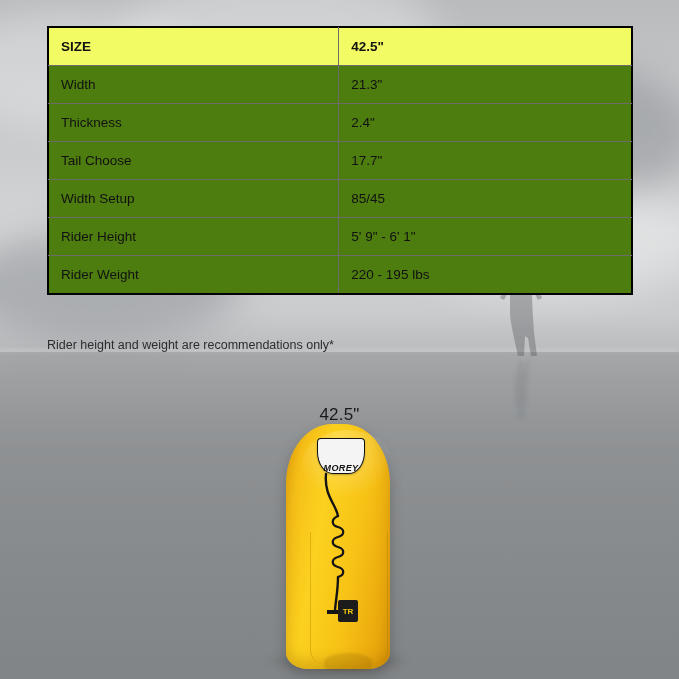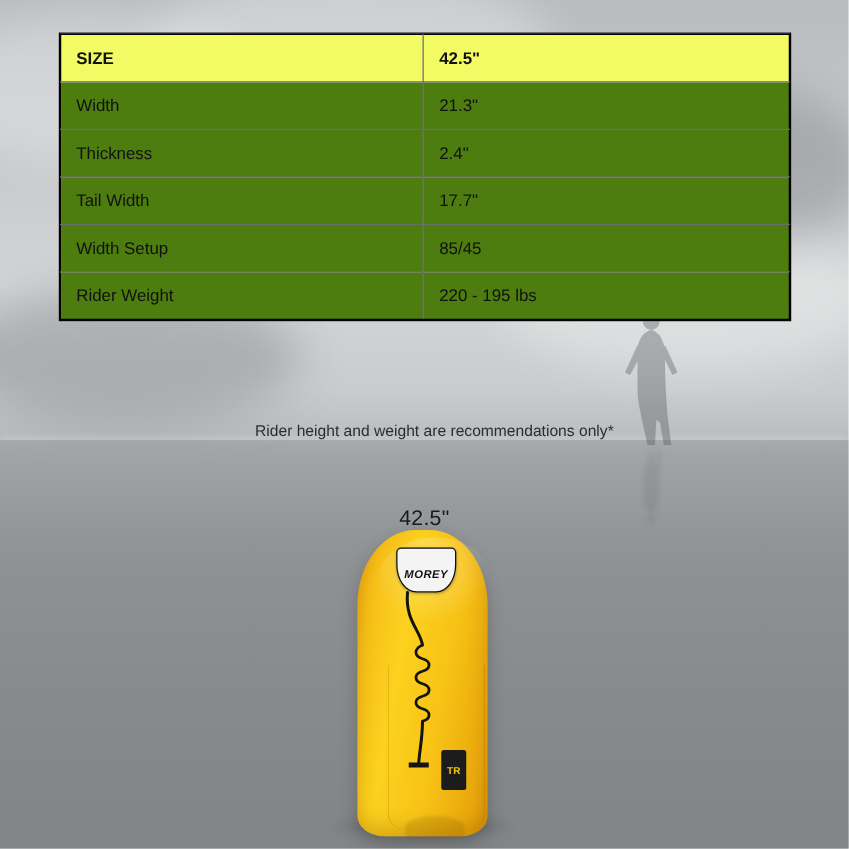--- a/index.html
+++ b/index.html
@@ -115,21 +115,21 @@
     border-bottom: 1px solid #000;
     margin-left: 20px;
   }
 
   
   .notes {
     position: absolute;
     left: 47px;
     top: 336px;
     width: 601px;
-    text-align: center;
+    text-align: left;
     font-size: 12.5px;
     color: #2d2d2d;
     line-height: 1.55;
   }
   .notes .line2 {
     display: block;
   }
 
   
   .size-caption {
@@ -193,44 +193,44 @@
     position: absolute;
     left: 41px;
     top: 14px;
     width: 46px;
     height: 34px;
     background: #f4f4f4;
     border: 1.6px solid #111;
     border-radius: 4px 4px 16px 16px / 4px 4px 22px 22px;
     box-shadow: 0 1px 2px rgba(0,0,0,0.25);
     display: flex;
-    align-items: center;
+    align-items: flex-end;
     justify-content: center;
   }
   .logo-plate span {
     font-size: 9px;
     font-weight: bold;
     letter-spacing: 0.4px;
     color: #111;
     margin-top: 5px;
     font-style: italic;
   }
   .leash {
     position: absolute;
     left: 38px;
     top: 46px;
     width: 46px;
     height: 160px;
   }
   .plug-label {
     position: absolute;
-    left: 77px;
+    left: 62px;
     top: 176px;
     width: 20px;
-    height: 32px;
+    height: 22px;
     background: #1c1c1c;
     border-radius: 2px;
     color: #f2c811;
     font-size: 8px;
     font-weight: bold;
     display: flex;
     align-items: center;
     justify-content: center;
   }
   .board-shadow {
@@ -276,26 +276,30 @@
         </tr>
         <tr>
           <td class="col-label">Width</td>
           <td class="col-value">21.3"</td>
         </tr>
         <tr>
           <td class="col-label">Thickness</td>
           <td class="col-value">2.4"</td>
         </tr>
         <tr>
-          <td class="col-label">Tail Width</td>
+          <td class="col-label">Tail Choose</td>
           <td class="col-value">17.7"</td>
         </tr>
         <tr>
           <td class="col-label">Width Setup</td>
           <td class="col-value">85/45</td>
+        </tr>
+        <tr>
+          <td class="col-label">Rider Height</td>
+          <td class="col-value">5' 9" - 6' 1"</td>
         </tr>
         <tr>
           <td class="col-label">Rider Weight</td>
           <td class="col-value">220 - 195 lbs</td>
         </tr>
       </tbody>
     </table>
   </div>
 
   <div class="notes">

